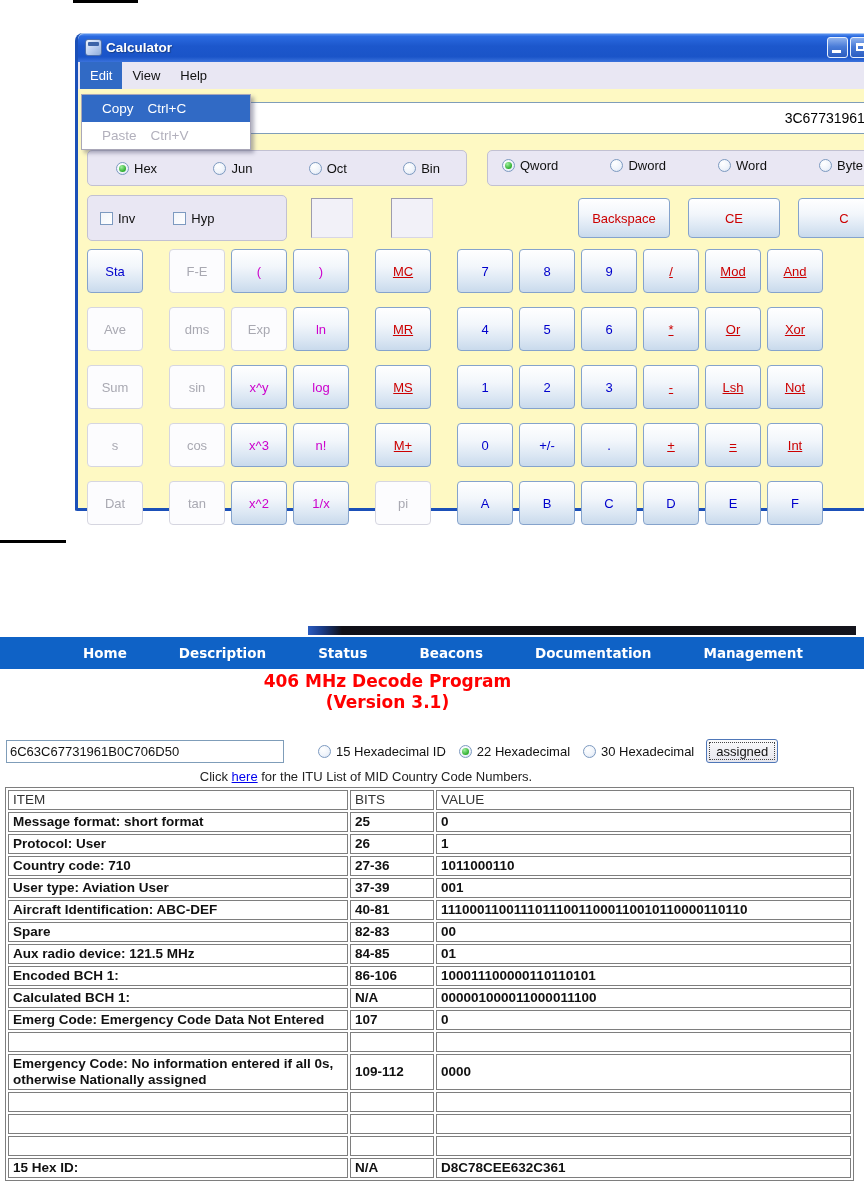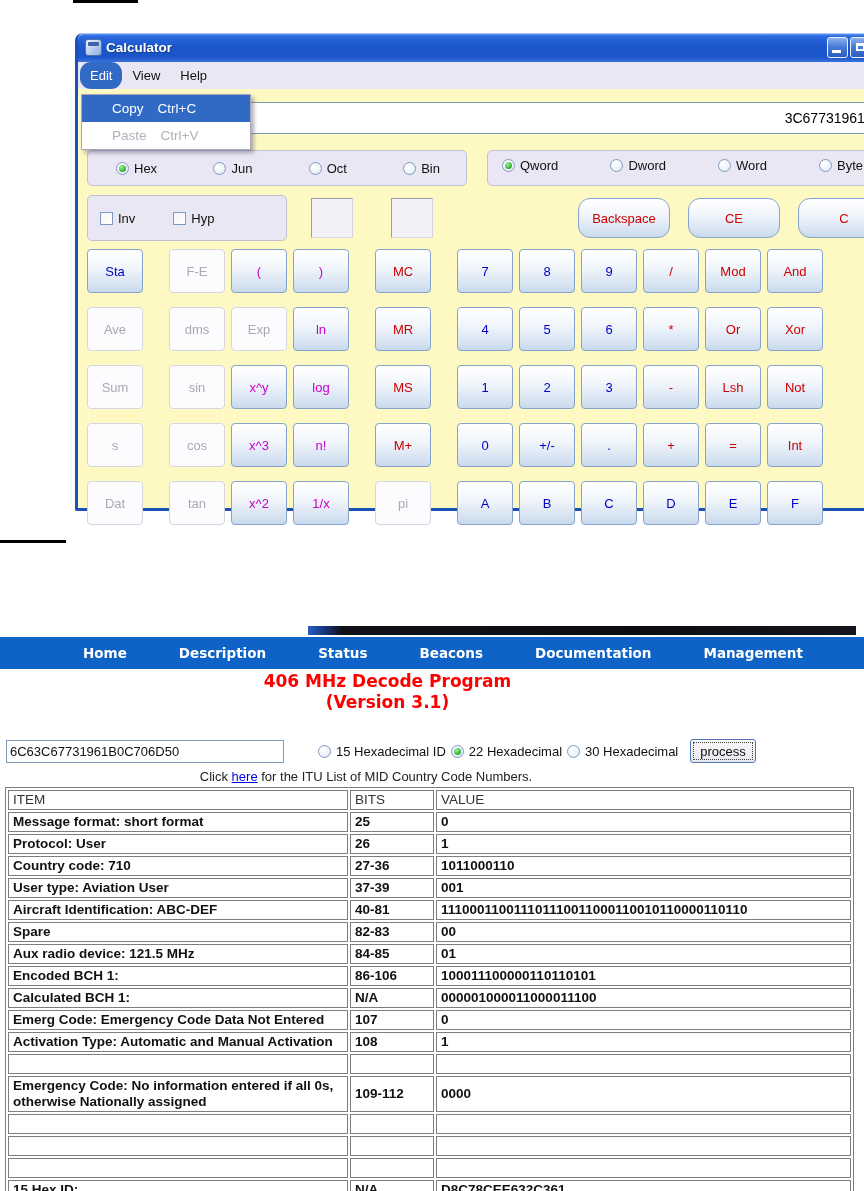--- a/index.html
+++ b/index.html
@@ -28,29 +28,29 @@
     display:flex;align-items:center;justify-content:center;position:relative;
     background:linear-gradient(180deg,#8fb2ee 0%,#4a7cd8 45%,#2a5cc0 100%);}
   .win-btn.close{background:linear-gradient(180deg,#f09a72 0%,#e06438 45%,#c23a14 100%);
     color:#fff;font-size:13px;font-weight:bold;font-family:"DejaVu Sans",sans-serif;}
   .win-btn.min::after{content:"";position:absolute;left:4px;bottom:4px;width:9px;height:3px;background:#fff;}
   .win-btn.max::after{content:"";position:absolute;left:5px;top:5px;width:9px;height:8px;
     border:2px solid #fff;border-top-width:3px;box-sizing:border-box;}
 
   .menubar{height:27px;display:flex;align-items:stretch;padding-left:2px;font-size:13px;background:#e9e7f3;}
   .menu-item{display:flex;align-items:center;padding:0 10px;color:#111;}
-  .menu-item.active{background:#316ac5;color:#fff;border-radius:11px;}
+  .menu-item.active{background:#316ac5;color:#fff;}
 
   .display-wrap{margin:13px 9px 0;height:32px;background:#fff;border:1px solid #7f9db9;
     box-sizing:border-box;display:flex;align-items:center;justify-content:flex-end;
     padding-right:7px;font-size:14px;color:#000;}
 
   .edit-dropdown{position:absolute;left:3px;top:61px;width:168px;background:#fff;
     border:1px solid #a9a7b8;box-shadow:3px 3px 4px rgba(80,80,110,.45);z-index:9;}
-  .menu-row{height:27px;display:flex;align-items:center;padding-left:30px;font-size:13.5px;gap:14px;color:#222;}
+  .menu-row{height:27px;display:flex;align-items:center;padding-left:20px;font-size:13.5px;gap:14px;color:#222;}
   .menu-row.highlight{background:#316ac5;color:#fff;}
   .menu-row.disabled{color:#b2b0bc;}
 
   .groups-row{margin:16px 9px 0;display:flex;gap:20px;height:36px;}
   .groupbox{border:1px solid #c2c1d2;border-radius:5px;box-sizing:border-box;
     display:flex;align-items:center;background:#e9e7f3;}
   #base-radios{width:380px;padding:0 26px 0 28px;justify-content:space-between;}
   #word-radios{flex:1;padding:0 26px 6px 14px;justify-content:space-between;}
   .radio-item{display:flex;align-items:center;gap:5px;font-size:13px;color:#111;}
   .radio-circle{width:13px;height:13px;border-radius:50%;border:1px solid #7d9ac0;box-sizing:border-box;
@@ -60,53 +60,53 @@
 
   .mid-row{margin:9px 9px 0;height:46px;display:flex;align-items:center;}
   #checkbox-group{width:200px;height:46px;padding-left:12px;gap:38px;}
   .check-item{display:flex;align-items:center;gap:5px;font-size:13px;color:#111;}
   .checkbox{width:13px;height:13px;border:1px solid #7d9ac0;box-sizing:border-box;
     background:linear-gradient(135deg,#f2f5fa,#ffffff);flex:0 0 auto;}
   .indicator{width:42px;height:40px;box-sizing:border-box;background:#f2f1f8;
     border:1px solid #9e9cae;border-right-color:#d8d6e4;border-bottom-color:#d8d6e4;}
   #ind1{margin-left:24px;} #ind2{margin-left:38px;}
   .actions{margin-left:auto;display:flex;gap:18px;}
-  .xp-btn{height:40px;border-radius:12px;border:1px solid #85a3cc;box-sizing:border-box;
+  .xp-btn{height:40px;border-radius:4px;border:1px solid #85a3cc;box-sizing:border-box;
     background:linear-gradient(180deg,#ffffff 0%,#f2f6fb 40%,#dde8f4 72%,#c9daec 100%);
     box-shadow:inset 0 1px 0 #fff;font-family:"Liberation Sans",sans-serif;
     font-size:13px;color:#cc0000;cursor:default;}
   .actions .xp-btn{width:92px;}
 
   .btn-grid{margin:8px 9px 0;display:flex;flex-direction:column;gap:14px;}
   .btn-row{display:flex;gap:6px;}
   .calc-btn{width:56px;height:44px;border-radius:4px;border:1px solid #85a3cc;box-sizing:border-box;
     background:linear-gradient(180deg,#ffffff 0%,#f2f6fb 40%,#dde8f4 72%,#c9daec 100%);
     box-shadow:inset 0 1px 0 #fff;font-family:"Liberation Sans",sans-serif;font-size:13px;cursor:default;}
   .btn-row > .calc-btn:nth-child(2),
   .btn-row > .calc-btn:nth-child(5),
   .btn-row > .calc-btn:nth-child(6){margin-left:20px;}
   .calc-btn.blue{color:#0000cc;}
-  .calc-btn.red{color:#cc0000;}
+  .calc-btn.red{color:#cc0000;text-decoration:underline;}
   .calc-btn.magenta{color:#cc00cc;}
   .calc-btn.gray{color:#a9a9b2;background:#fcfcfe;border:1px solid #d6d6e0;box-shadow:none;}
 
   
   .banner-strip{position:absolute;left:308px;top:626px;width:548px;height:9px;
     background:linear-gradient(90deg,#2b5cc0 0px,#1a3c88 14px,#101018 34px,#0c0c10 60%,#14141c 100%);}
   .navbar{position:absolute;left:0;top:637px;width:864px;height:32px;background:#0f62c6;
     display:flex;align-items:center;padding-left:83px;gap:52px;box-sizing:border-box;}
   .nav-item{color:#fff;font-weight:bold;font-size:13.5px;font-family:"DejaVu Sans",sans-serif;}
 
   .page-title{position:absolute;left:0;top:671px;width:775px;text-align:center;
     color:#ff0000;font-weight:bold;font-size:17px;line-height:21px;font-family:"DejaVu Sans",sans-serif;}
 
   .form-row{position:absolute;left:6px;top:739px;display:flex;align-items:center;}
   #hex-input{width:278px;height:23px;border:1px solid #7f9db9;box-sizing:border-box;
     font-family:"Liberation Sans",sans-serif;font-size:13px;padding:0 3px;color:#111;}
-  #form-radios{display:flex;align-items:center;gap:5px;margin-left:34px;}
+  #form-radios{display:flex;align-items:center;gap:13px;margin-left:34px;}
   .process{margin-left:12px;height:24px;padding:0 9px;font-size:13px;color:#111;
     border:1px solid #4f77b8;border-radius:3px;box-sizing:border-box;
     background:linear-gradient(180deg,#fafafa,#e6e6ee);outline:1px dotted #444;outline-offset:-4px;}
 
   .link-line{position:absolute;left:0;top:769px;width:662px;text-align:center;font-size:13px;color:#222;margin-left:35px;}
   .link-line a{color:#0000ee;text-decoration:underline;cursor:pointer;}
 
   .decode-table{position:absolute;left:5px;top:787px;width:849px;
     border:1px solid #7e7e7e;border-spacing:2px;background:#fff;
     font-family:"Liberation Sans",sans-serif;}
@@ -300,21 +300,21 @@
       </span>
       <span class="radio-item">
         <span class="radio-circle selected"></span>
         <span>22 Hexadecimal</span>
       </span>
       <span class="radio-item">
         <span class="radio-circle"></span>
         <span>30 Hexadecimal</span>
       </span>
     </div>
-  <button class="process">process</button>
+  <button class="process">assigned</button>
 </div>
 
 <div class="link-line">
   <span>Click </span><a>here</a><span> for the ITU List of MID Country Code Numbers.</span>
 </div>
 
 <table class="decode-table" id="decode-table">
   <colgroup>
       <col style="width:340px">
       <col style="width:84px">
@@ -370,25 +370,20 @@
         <td>Calculated BCH 1:</td>
         <td>N/A</td>
         <td>000001000011000011100</td>
       </tr>
       <tr>
         <td>Emerg Code: Emergency Code Data Not Entered</td>
         <td>107</td>
         <td>0</td>
       </tr>
       <tr>
-        <td>Activation Type: Automatic and Manual Activation</td>
-        <td>108</td>
-        <td>1</td>
-      </tr>
-      <tr>
         <td></td>
         <td></td>
         <td></td>
       </tr>
       <tr>
         <td>Emergency Code: No information entered if all 0s, otherwise Nationally assigned</td>
         <td>109-112</td>
         <td>0000</td>
       </tr>
       <tr>

